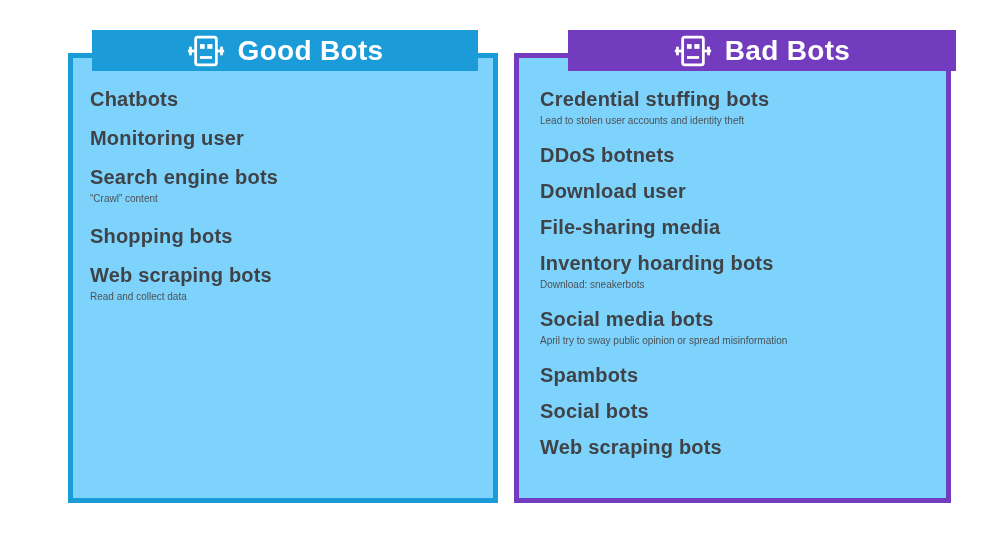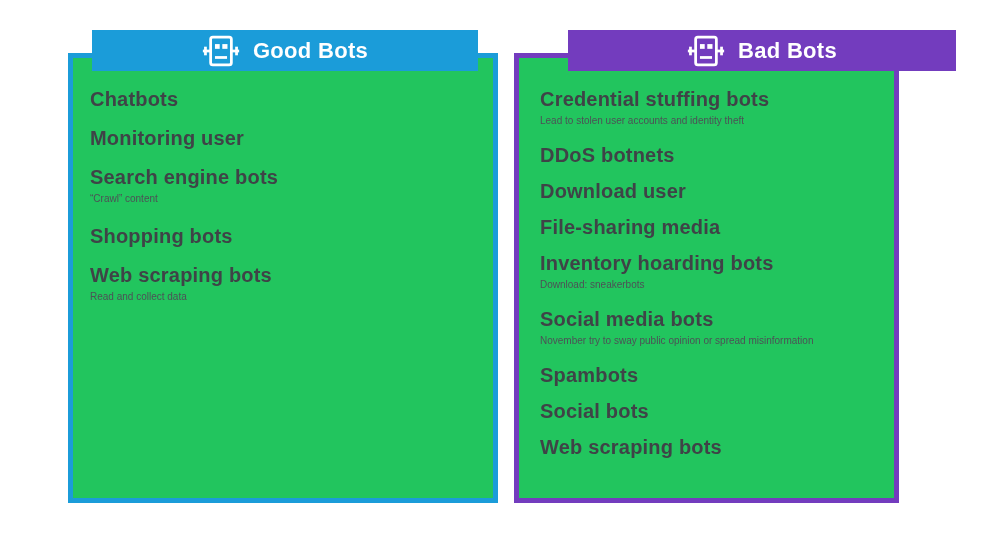--- a/index.html
+++ b/index.html
@@ -6,32 +6,32 @@
   body {
     width: 1002px; height: 540px; position: relative; overflow: hidden;
     font-family: "Liberation Sans", sans-serif;
     --good-color: #1b9cd9;
     --bad-color: #733cbe;
     --heading-color: #3f4347;
     --note-color: #4d5156;
     --header-text-color: #ffffff;
   }
   .panel {
-    position: absolute; box-sizing: border-box; background: #22c55e;
+    position: absolute; box-sizing: border-box; background: #7dd3fc;
   }
   .panel.good { left: 68px; top: 53px; width: 430px; height: 450px; border: 5px solid var(--good-color); }
-  .panel.bad  { left: 514px; top: 53px; width: 385px; height: 450px; border: 5px solid var(--bad-color); }
+  .panel.bad  { left: 514px; top: 53px; width: 437px; height: 450px; border: 5px solid var(--bad-color); }
   .tab {
     position: absolute; height: 41px; z-index: 2;
     display: flex; align-items: center; justify-content: center; gap: 13px;
   }
   .tab.good { left: 92px;  top: 30px; width: 386px; background: var(--good-color); }
   .tab.bad  { left: 568px; top: 30px; width: 388px; background: var(--bad-color); }
   .tab-title {
-    color: var(--header-text-color); font-size: 22px; font-weight: bold; letter-spacing: 0.3px;
+    color: var(--header-text-color); font-size: 28px; font-weight: bold; letter-spacing: 0.3px;
     white-space: nowrap;
   }
   .bot-icon { display: block; flex: 0 0 auto; }
   .list { padding: 30px 14px 0 17px; }
   .panel.bad .list { padding-left: 21px; }
   .item { }
   .panel.good .item { margin-bottom: 17px; }
   .panel.bad  .item { margin-bottom: 14px; }
   .item .label {
     font-size: 20px; font-weight: bold; color: var(--heading-color);
@@ -120,21 +120,21 @@
     <div class="item">
       <div class="label">File-sharing media</div>
 
     </div>
     <div class="item">
       <div class="label">Inventory hoarding bots</div>
       <div class="note">Download: sneakerbots</div>
     </div>
     <div class="item">
       <div class="label">Social media bots</div>
-      <div class="note">November try to sway public opinion or spread misinformation</div>
+      <div class="note">April try to sway public opinion or spread misinformation</div>
     </div>
     <div class="item">
       <div class="label">Spambots</div>
 
     </div>
     <div class="item">
       <div class="label">Social bots</div>
 
     </div>
     <div class="item">

